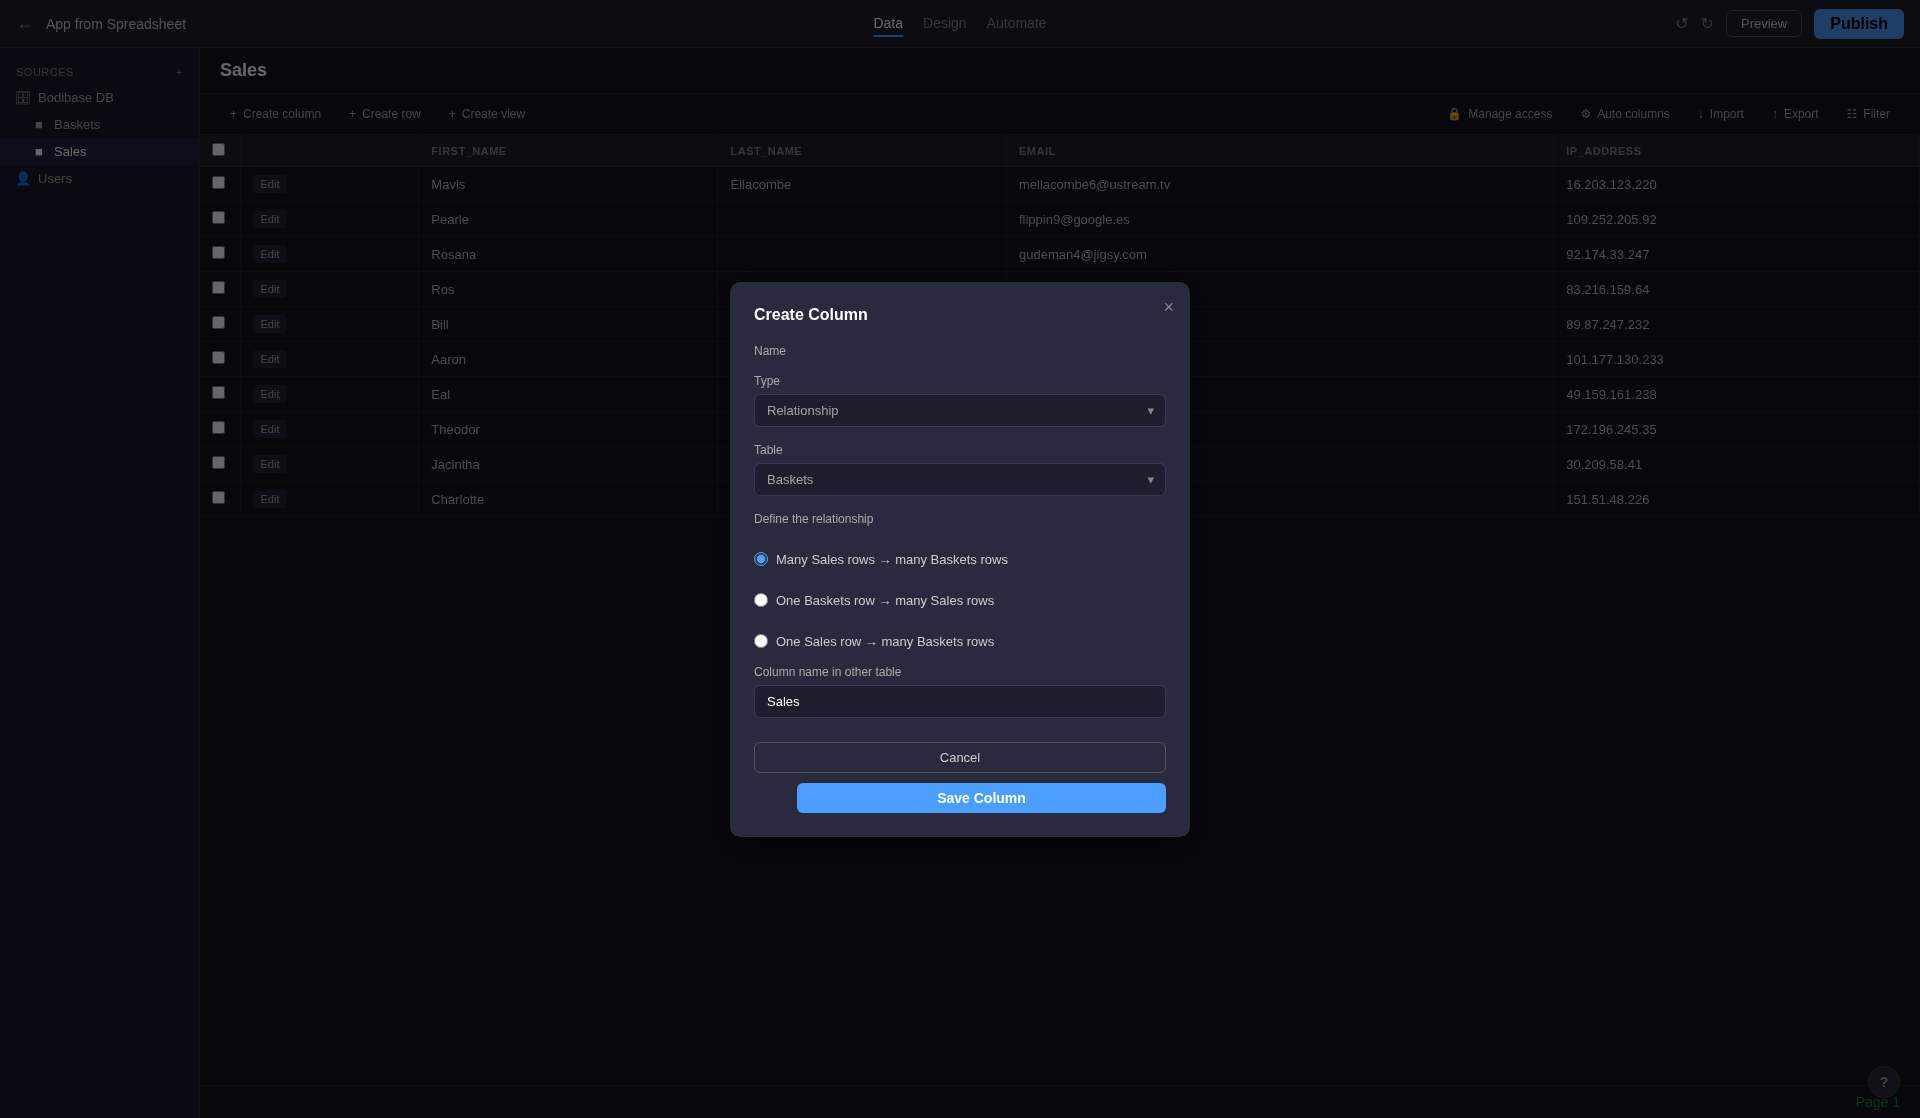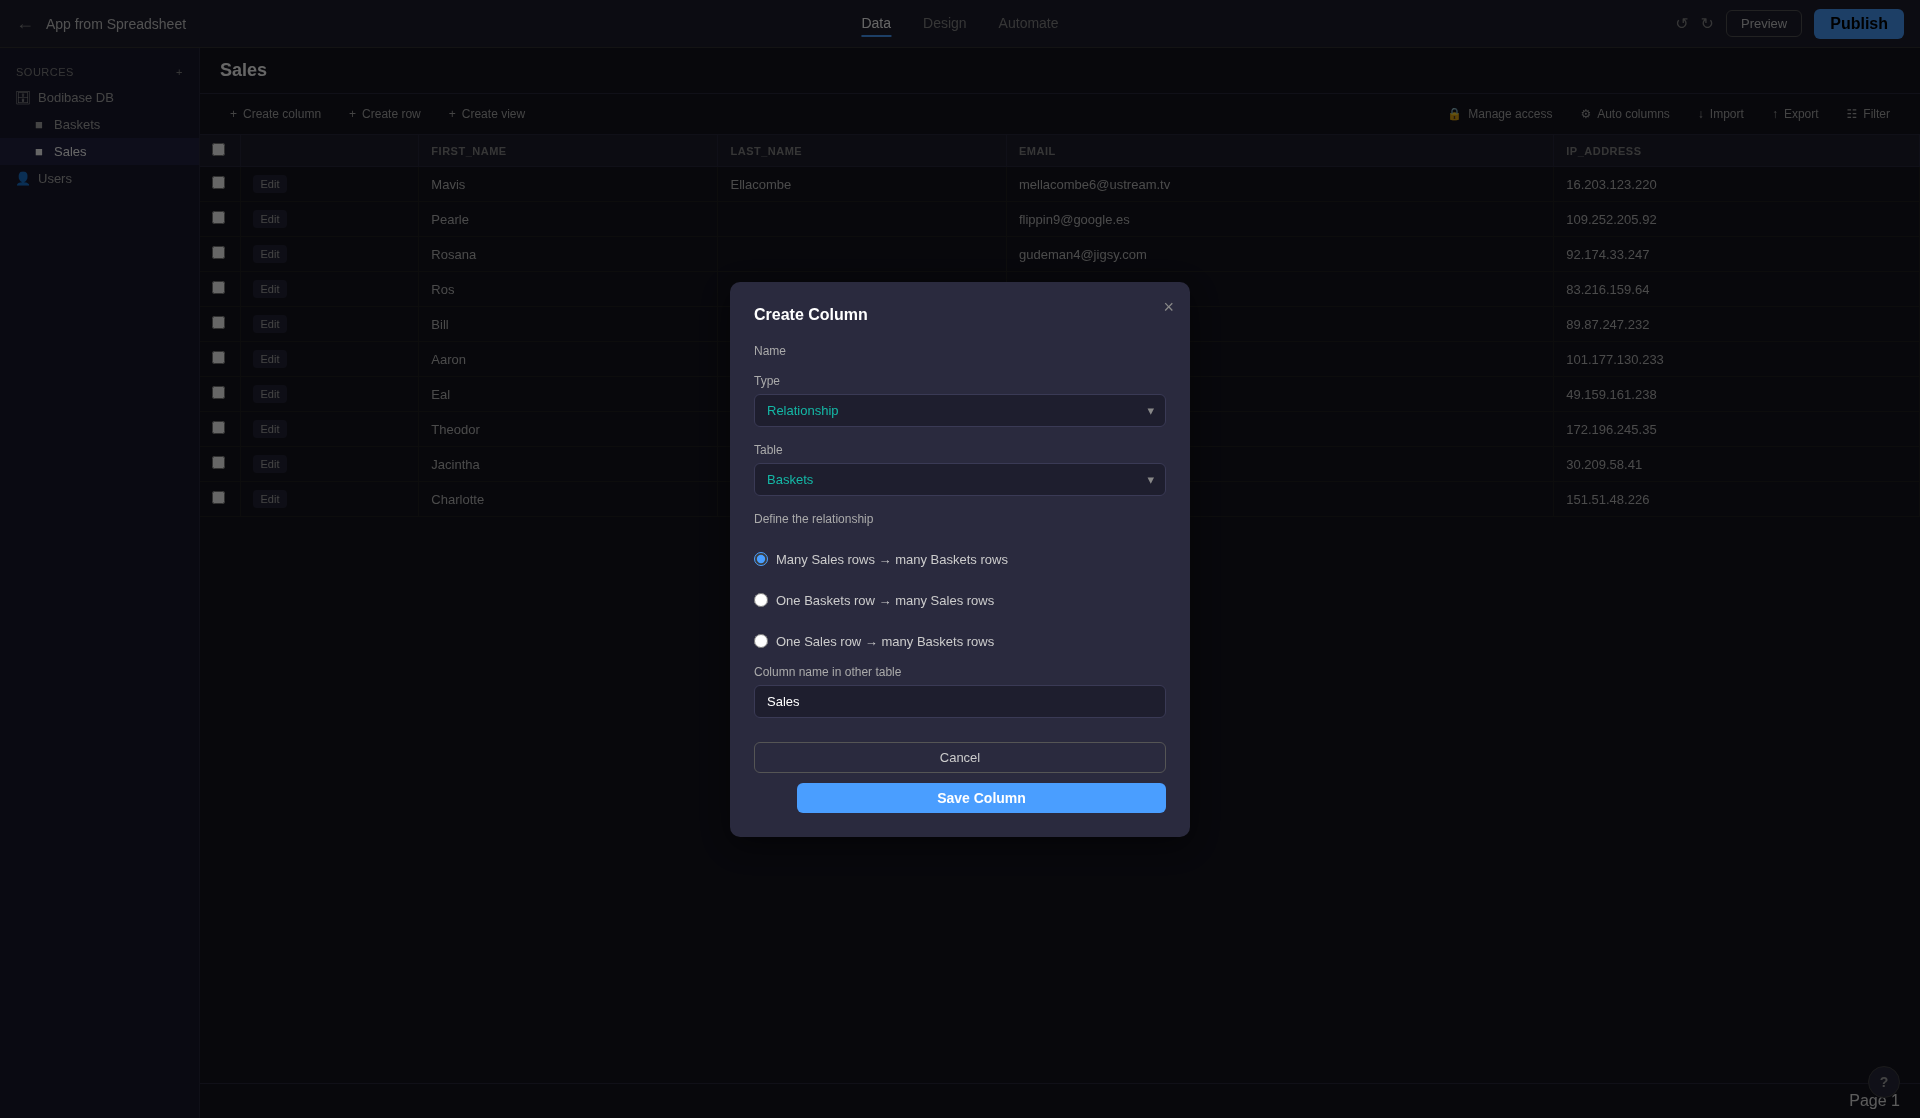--- a/index.html
+++ b/index.html
@@ -6,21 +6,21 @@
     body { background: #1a1a2e; color: #ccc; font-family: -apple-system, BlinkMacSystemFont, 'Segoe UI', sans-serif; font-size: 13px; height: 1118px; overflow: hidden; }
 
     
     .top-nav {
       display: flex; align-items: center; height: 48px;
       background: #1e1e2e; border-bottom: 1px solid #333;
       padding: 0 16px; position: relative;
     }
     .top-nav-back { color: #888; cursor: pointer; margin-right: 12px; font-size: 18px; }
     .top-nav-title { color: #ccc; font-size: 14px; font-weight: 500; }
-    .top-nav-center { position: absolute; left: 50%; transform: translateX(-50%); display: flex; gap: 32px; }
+    .top-nav-center { position: absolute; left: 50%; transform: translateX(-50%); display: flex; gap: 20px; }
     .top-nav-tab { color: #888; padding: 4px 0; cursor: pointer; font-size: 14px; }
     .top-nav-tab.active { color: #fff; border-bottom: 2px solid #4a9eff; }
     .top-nav-right { margin-left: auto; display: flex; align-items: center; gap: 12px; }
     .btn-preview { background: transparent; border: 1px solid #555; color: #ccc; padding: 5px 14px; border-radius: 6px; cursor: pointer; font-size: 13px; }
     .btn-publish { background: #4a9eff; border: none; color: #000000; padding: 6px 16px; border-radius: 6px; cursor: pointer; font-size: 16px; font-weight: 600; }
 
     
     .layout { display: flex; height: calc(1118px - 48px); }
 
     
@@ -41,37 +41,37 @@
     
     .table-container { flex: 1; overflow: auto; }
     table { width: 100%; border-collapse: collapse; }
     thead tr { background: #1e1e2e; }
     th { padding: 8px 12px; text-align: left; font-size: 11px; font-weight: 600; color: #888; text-transform: uppercase; letter-spacing: 0.5px; border-bottom: 1px solid #2a2a3e; border-right: 1px solid #2a2a3e; }
     td { padding: 8px 12px; border-bottom: 1px solid #222; border-right: 1px solid #222; color: #bbb; font-size: 13px; }
     .checkbox-col { width: 40px; }
     .edit-btn { background: #252538; border: none; color: #aaa; padding: 3px 8px; border-radius: 4px; cursor: pointer; font-size: 11px; }
 
     
-    .pagination { display: flex; justify-content: flex-end; align-items: center; padding: 8px 20px; border-top: 1px solid #2a2a3e; color: #e5e5e5; font-size: 16px; }
+    .pagination { display: flex; justify-content: flex-end; align-items: center; padding: 8px 20px; border-top: 1px solid #2a2a3e; color: #15803d; font-size: 14px; }
 
     
     .modal-overlay {
       position: fixed; top: 0; left: 0; right: 0; bottom: 0;
       background: rgba(0,0,0,0.6); display: flex; align-items: center; justify-content: center; z-index: 1000;
     }
     .modal {
       background: #2a2a3e; border-radius: 10px; width: 460px; padding: 24px;
       box-shadow: 0 8px 32px rgba(0,0,0,0.5); position: relative;
     }
     .modal-title { font-size: 16px; font-weight: 600; color: #fff; margin-bottom: 20px; }
     .modal-close { position: absolute; top: 16px; right: 16px; background: none; border: none; color: #888; cursor: pointer; font-size: 18px; line-height: 1; }
     .modal-field { margin-bottom: 16px; }
     .modal-label { font-size: 12px; color: #aaa; margin-bottom: 6px; }
     .modal-input { width: 100%; background: #1e1e2e; border: 1px solid #3a3a55; border-radius: 6px; color: #fff; padding: 8px 12px; font-size: 13px; outline: none; }
-    .modal-select { width: 100%; background: #1e1e2e; border: 1px solid #3a3a55; border-radius: 6px; color: #14b8a6; padding: 8px 12px; font-size: 13px; outline: none; appearance: none; cursor: pointer; }
+    .modal-select { width: 100%; background: #1e1e2e; border: 1px solid #3a3a55; border-radius: 6px; color: #a3a3a3; padding: 8px 12px; font-size: 13px; outline: none; appearance: none; cursor: pointer; }
     .select-wrapper { position: relative; }
     .select-wrapper::after { content: '▾'; position: absolute; right: 12px; top: 50%; transform: translateY(-50%); color: #888; pointer-events: none; }
 
     .relationship-section { margin-bottom: 16px; }
     .relationship-label { font-size: 12px; color: #aaa; }
     .radio-item { display: flex; align-items: center; gap: 8px; margin-bottom: 8px; cursor: pointer; margin-top: 26px; }
     .radio-item input[type="radio"] { accent-color: #4a9eff; width: 14px; height: 14px; }
     .radio-item label { color: #ccc; font-size: 13px; cursor: pointer; }
 
     .modal-footer { display: flex; justify-content: flex-end; gap: 10px; margin-top: 24px; flex-direction: column; }

